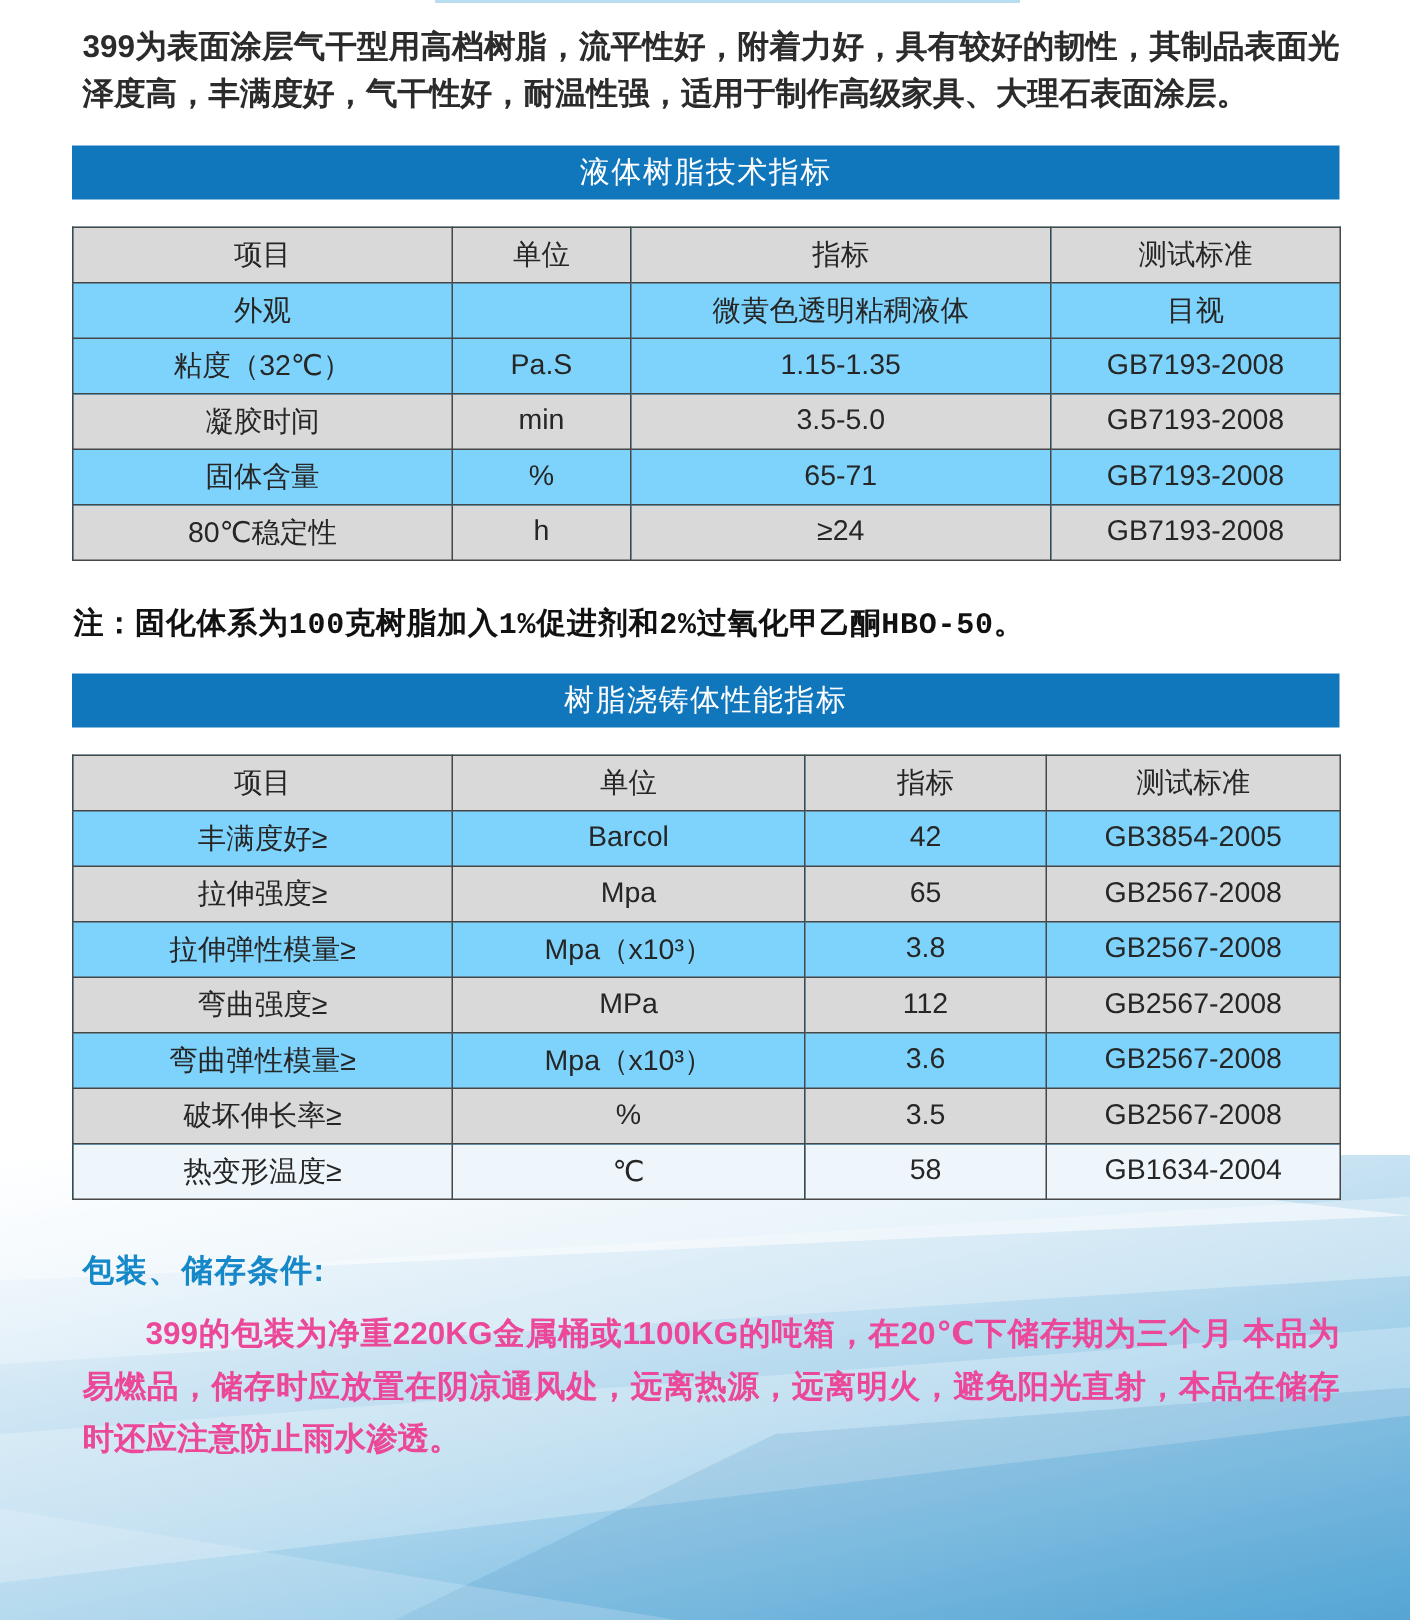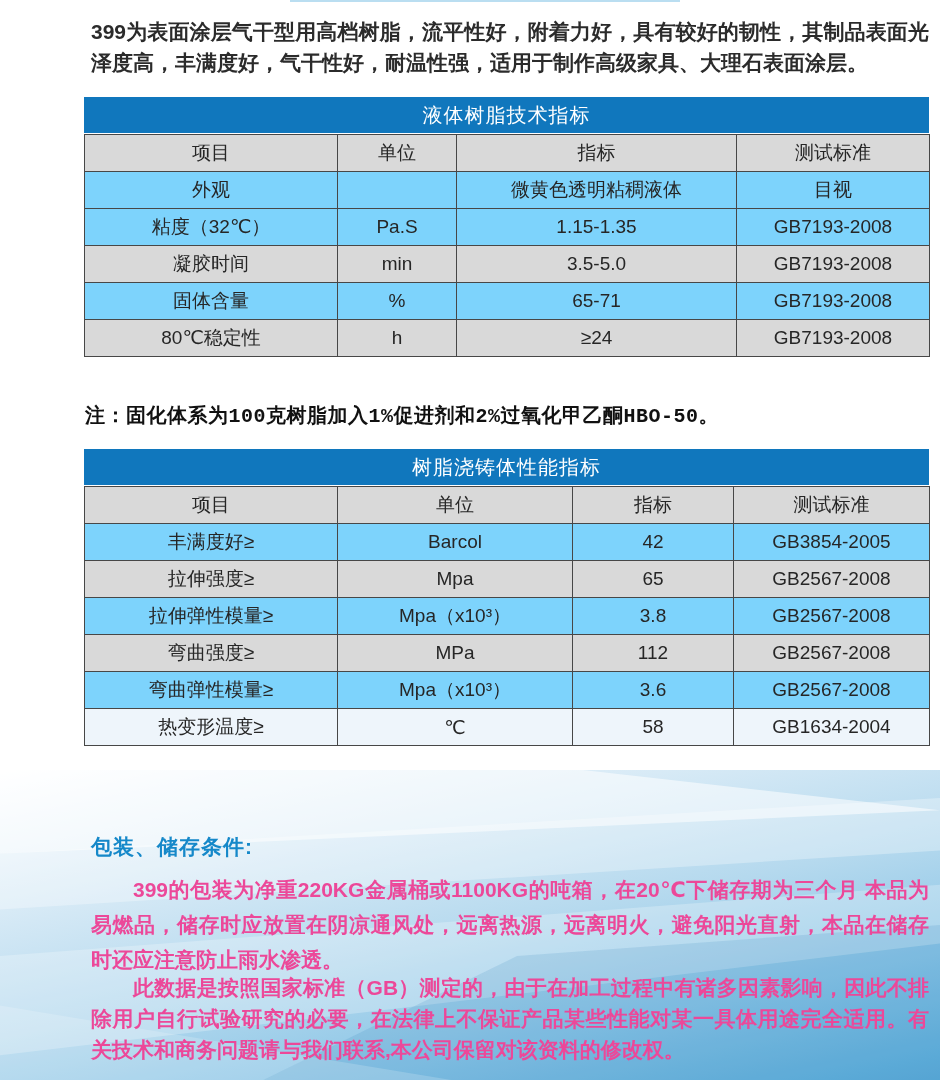--- a/index.html
+++ b/index.html
@@ -4,21 +4,20 @@
 <style>
   * { margin:0; padding:0; box-sizing:border-box; }
   html,body { background:#ffffff; }
   .page {
     position:relative;
     width:940px; height:1080px;
     background:#ffffff;
     overflow:hidden;
     font-family:"Liberation Sans","DejaVu Sans",sans-serif;
     color:#262626;
-    padding-left:36px;
   }
   
   .top-remnant {
     position:absolute; top:0; left:290px; width:390px; height:2px;
     background:#a9d6ee; opacity:.8;
   }
 
   
   .bg-bottom {
     position:absolute; left:0; top:770px; width:940px; height:310px;
@@ -36,21 +35,21 @@
   .intro {
     position:absolute; left:55px; top:16px; width:838px;
     font-size:21px; line-height:31px; font-weight:600;
     text-align:justify; color:#2b2b2b;
   }
 
   .tblock { position:absolute; left:48px; width:845px; }
   .tblock-1 { top:97px; }
   .tblock-2 { top:449px; }
   .tbar {
-    height:36px; line-height:36px; margin-bottom:1px;
+    height:36px; line-height:36px; margin-bottom:18px;
     background:#1077bd; color:#ffffff;
     text-align:center; font-size:20px; letter-spacing:1px;
   }
   table.spec {
     width:845px; border-collapse:collapse; table-layout:fixed;
     background:#7dd3fc;
   }
   table.spec td {
     border:1px solid #474747;
     height:37px; text-align:center; vertical-align:middle;
@@ -189,29 +188,34 @@
             <td>MPa</td>
             <td>112</td>
             <td>GB2567-2008</td>
           </tr>
           <tr>
             <td>弯曲弹性模量≥</td>
             <td>Mpa（x10³）</td>
             <td>3.6</td>
             <td>GB2567-2008</td>
           </tr>
+          <tr class="gray">
+            <td>破坏伸长率≥</td>
+            <td>%</td>
+            <td>3.5</td>
+            <td>GB2567-2008</td>
+          </tr>
           <tr class="tint">
             <td>热变形温度≥</td>
             <td>℃</td>
             <td>58</td>
             <td>GB1634-2004</td>
           </tr>
         </tbody>
       </table>
     </div>
 
 
     <div class="storage-heading">包装、储存条件:</div>
     <p class="para para-1">399的包装为净重220KG金属桶或1100KG的吨箱，在20℃下储存期为三个月 本品为易燃品，储存时应放置在阴凉通风处，远离热源，远离明火，避免阳光直射，本品在储存时还应注意防止雨水渗透。</p>
-    <p class="para para-2">此数据是按照国家标准（GB）测定的，由于在加工过程中有诸多因素影响，因此不排除用户自行试验研究的必要，在法律上不保证产品某些性能对某一具体用途完全适用。有关技术和商务问题请与我们联系,本公司保留对该资料的修改权。</p>
 
   </div>
 </div>
 
 </body></html>

